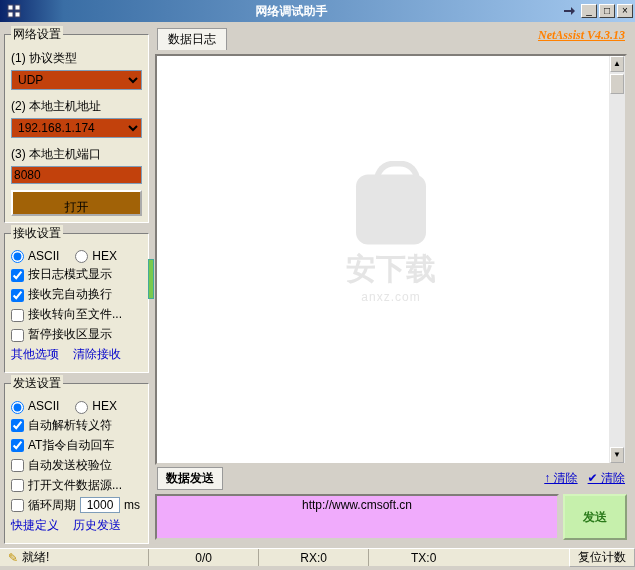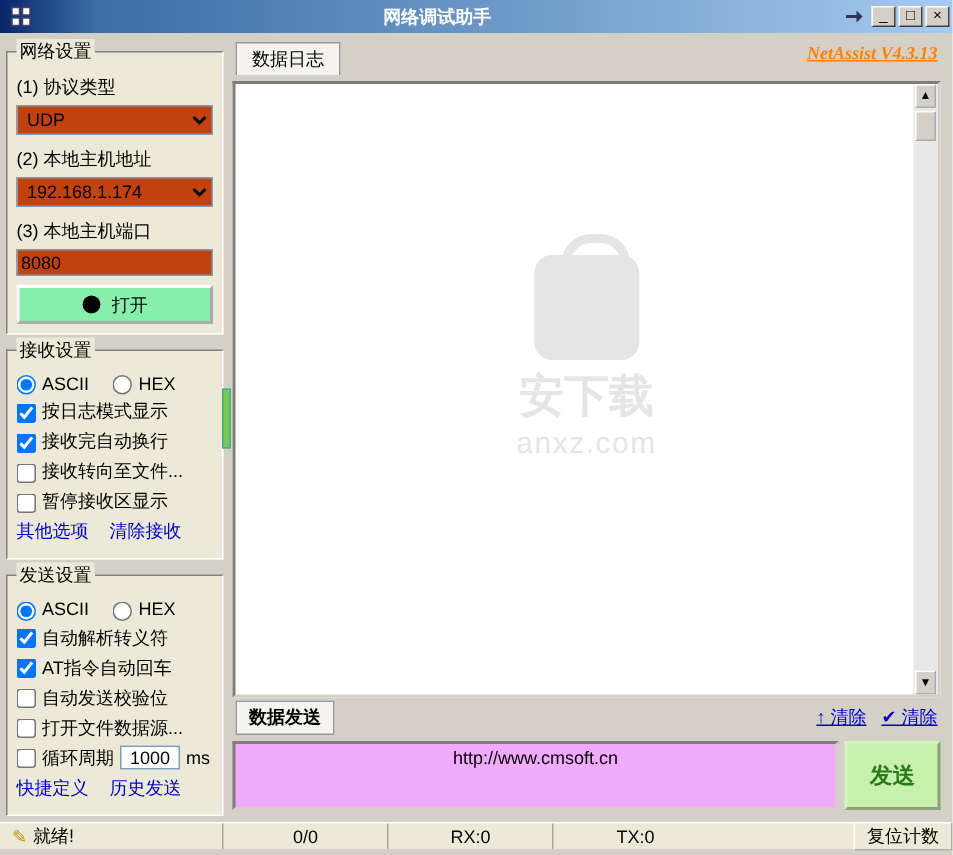--- a/index.html
+++ b/index.html
@@ -22,21 +22,21 @@
 
 .row { margin: 3px 0; display: flex; align-items: center; gap: 4px; }
 label { white-space: nowrap; }
 
 select, input[type="text"].field {
   width: 100%; background: #c2410c; border: 1px solid #7f9db9; height: 18px; padding: 0 2px;
 }
 select { height: 20px; }
 
 .openbtn { display: flex; align-items:center; justify-content:center; gap:8px; width:100%; height:26px; margin-top:6px;
-  background:#86efac; border:2px outset #fff; cursor:pointer; }
+  background:#a16207; border:2px outset #fff; cursor:pointer;flex-direction:column; }
 .openbtn .circle { width:12px; height:12px; border-radius:50%; background:#000; }
 
 input[type="radio"], input[type="checkbox"] { margin-right: 4px; vertical-align: middle; }
 
 .linklike { color:#0000cc; cursor:pointer; margin-right:10px; }
 
 .datalog-header { display:flex; align-items:flex-start; padding:2px 6px; }
 .datalog-tab { border:1px solid #999; border-bottom:none; padding:2px 10px; background:#f4f3ee; }
 .brand { margin-left:auto; color:#ff8000; font-family:"Times New Roman",serif; font-style:italic; text-decoration:underline; font-weight:bold; }
 
@@ -44,30 +44,30 @@
 .logarea .scroll { position:absolute; right:0; top:0; bottom:0; width:16px; background:#e8e8e8; }
 .logarea .scroll .thumb { position:absolute; top:18px; left:1px; right:1px; height:20px; background:#d4d0c8; border:1px outset #fff; }
 .logarea .scroll .arr { position:absolute; left:1px; right:1px; height:16px; background:#d4d0c8; border:1px outset #fff; text-align:center; font-size:8px; line-height:14px; }
 .logarea .scroll .arr.up { top:0; }
 .logarea .scroll .arr.dn { bottom:0; }
 
 .watermark { position:absolute; left:50%; top:45%; transform:translate(-50%,-50%); color:#e5e5e5; text-align:center; pointer-events:none; }
 .watermark .bag { width:70px; height:70px; border-radius:12px; background:#e5e5e5; margin:0 auto 4px; position:relative; }
 .watermark .bag::before { content:""; position:absolute; top:-14px; left:18px; width:34px; height:26px; border:6px solid #e5e5e5; border-bottom:none; border-radius:20px 20px 0 0; }
 .watermark .t1 { font-size:30px; font-weight:bold; }
-.watermark .t2 { font-size:20px; letter-spacing:1px; }
+.watermark .t2 { font-size:12px; letter-spacing:1px; }
 
 .sendheader { display:flex; align-items:center; gap:10px; padding:0 6px; }
 .sendheader .tab { border:1px solid #999; padding:2px 8px; background:#f4f3ee; font-weight:bold; }
 .sendheader .spacer { flex:1; }
 .sendheader .clrbtn { color:#0000cc; text-decoration:underline; cursor:pointer; }
 
 .sendrow { display:flex; gap:4px; margin:2px 4px 4px 4px; }
 .sendbox { flex:1; height:46px; background:#f0abfc; border:2px inset #d4d0c8; padding:2px 4px; overflow:auto;text-align:center; }
-.sendbtn { width:64px; background:#c6f0ac; border:2px outset #d4f5bc; color:#2a7a1a; font-weight:bold; font-size:15px; cursor:pointer; }
+.sendbtn { width:64px; background:#c6f0ac; border:2px outset #d4f5bc; color:#2a7a1a; font-weight:bold; font-size:12px; cursor:pointer; }
 
 .sidehandle { position:absolute; left:-3px; top:45%; width:6px; height:40px; background:#79c94e; border:1px solid #4a9; cursor:pointer; }
 
 .statusbar { height:18px; border-top:1px solid #fff; background:#ece9d8; display:flex; align-items:center; font-size:11px; }
 .statusbar .cell { border-left:1px solid #aca899; padding:0 8px; height:100%; display:flex; align-items:center; }
 .statusbar .ready { padding:0 8px; display:flex; align-items:center; gap:4px; }
 .statusbar .ready .ic { color:#c09000; }
 .statusbar .resetbtn { margin-left:auto; border:1px outset #fff; padding:0 8px; cursor:pointer; background:#ece9d8; }
 
 .cycleinput { width:40px; border:1px solid #7f9db9; height:16px; text-align:center; }

